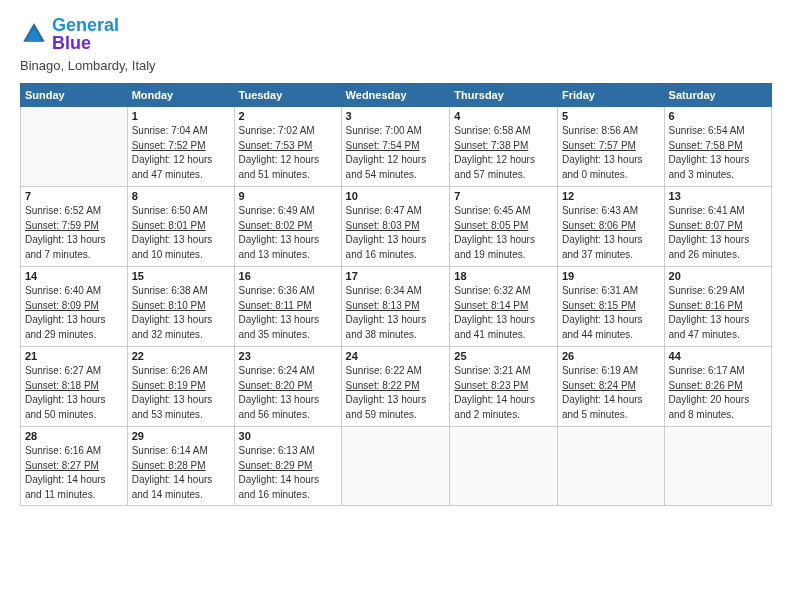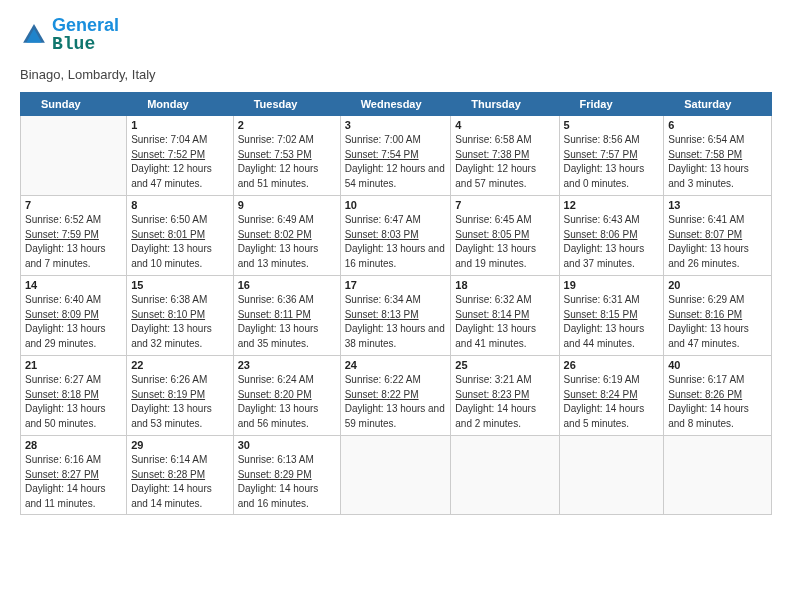--- a/index.html
+++ b/index.html
@@ -46,31 +46,31 @@
     }
     .month-title {
       font-size: 32px;
       font-weight: bold;
       color: #1a3a5c;
       line-height: 1;
     }
     .location {
       font-size: 13px;
       color: #444;
-      margin-top: 14px;
+      margin-top: 6px;
     }
     .calendar {
       width: 100%;
       border-collapse: collapse;
       font-size: 9.5px;
     }
     .calendar th {
       background: #2e6da4;
       color: #fff;
-      padding: 5px 20px;
+      padding: 5px 4px;
       text-align: left;
       font-size: 11px;
       font-weight: bold;
       border: 1px solid #2e6da4;
     }
     .calendar td {
       border: 1px solid #ccc;
       vertical-align: top;
       padding: 3px 4px;
       width: 113px;
@@ -107,21 +107,21 @@
     <div class="logo">
       <svg class="logo-icon" viewBox="0 0 36 36">
         <polygon points="18,4 32,28 4,28" fill="#2e6da4"></polygon>
         <polygon points="18,10 28,28 8,28" fill="#1a8fdd" opacity="0.7"></polygon>
       </svg>
       <div>
         <div class="logo-text">
           <span>General</span>
         </div>
         <div class="logo-text">
-          <span style="color:#0f766e;font-family:Liberation Mono, monospace;">Blue</span>
+          <span style="color:#6d28d9;">Blue</span>
         </div>
       </div>
     </div>
     <div class="title-block">
       <div class="location">Binago, Lombardy, Italy</div>
     </div>
   </div>
 
   <table class="calendar">
     <thead>
@@ -242,22 +242,22 @@
           </td>
           <td>
             <span class="day-num">25</span>
             <div class="day-info"><span class="sunrise">Sunrise: 3:21 AM</span><br><span class="sunset">Sunset: 8:23 PM</span><br><span class="daylight">Daylight: 14 hours and 2 minutes.</span></div>
           </td>
           <td>
             <span class="day-num">26</span>
             <div class="day-info"><span class="sunrise">Sunrise: 6:19 AM</span><br><span class="sunset">Sunset: 8:24 PM</span><br><span class="daylight">Daylight: 14 hours and 5 minutes.</span></div>
           </td>
           <td>
-            <span class="day-num">40</span>
-            <div class="day-info"><span class="sunrise">Sunrise: 6:17 AM</span><br><span class="sunset">Sunset: 8:26 PM</span><br><span class="daylight">Daylight: 14 hours and 8 minutes.</span></div>
+            <span class="day-num">44</span>
+            <div class="day-info"><span class="sunrise">Sunrise: 6:17 AM</span><br><span class="sunset">Sunset: 8:26 PM</span><br><span class="daylight">Daylight: 20 hours and 8 minutes.</span></div>
           </td>
         </tr>
         <tr class="last-row">
           <td>
             <span class="day-num">28</span>
             <div class="day-info"><span class="sunrise">Sunrise: 6:16 AM</span><br><span class="sunset">Sunset: 8:27 PM</span><br><span class="daylight">Daylight: 14 hours and 11 minutes.</span></div>
           </td>
           <td>
             <span class="day-num">29</span>
             <div class="day-info"><span class="sunrise">Sunrise: 6:14 AM</span><br><span class="sunset">Sunset: 8:28 PM</span><br><span class="daylight">Daylight: 14 hours and 14 minutes.</span></div>

